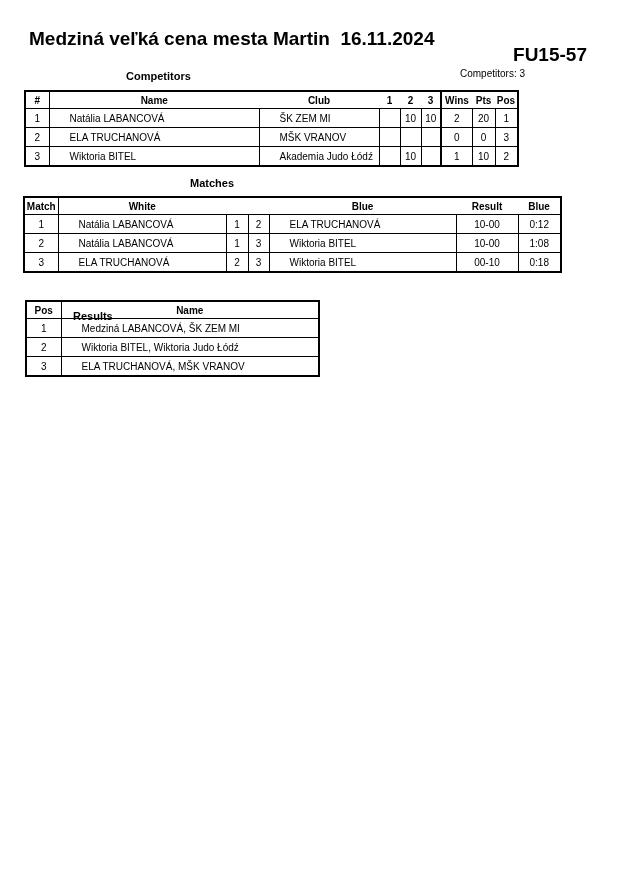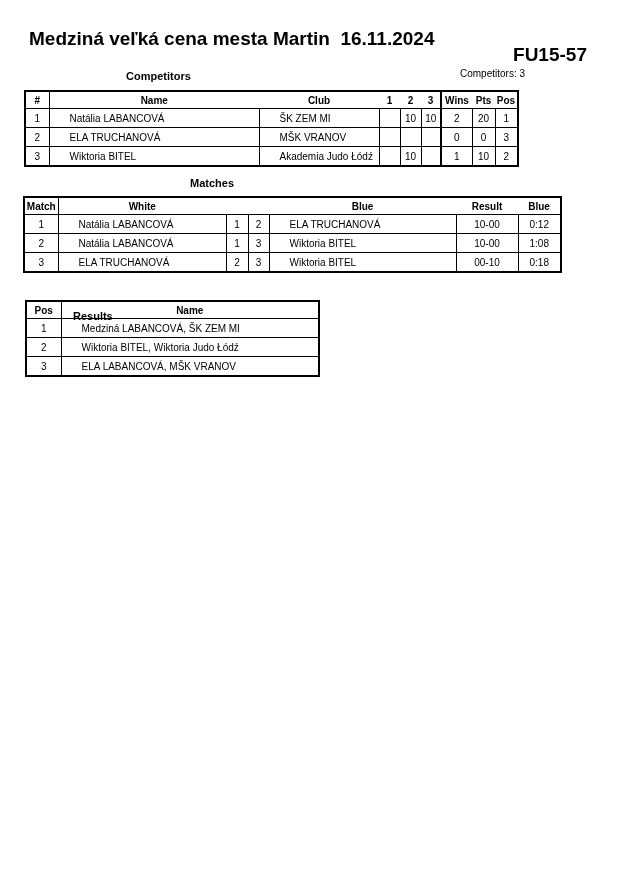--- a/index.html
+++ b/index.html
@@ -192,16 +192,16 @@
     <tr>
       <td class="c">1</td>
       <td class="l">Medziná LABANCOVÁ, ŠK ZEM MI</td>
     </tr>
     <tr>
       <td class="c">2</td>
       <td class="l">Wiktoria BITEL, Wiktoria Judo Łódź</td>
     </tr>
     <tr>
       <td class="c">3</td>
-      <td class="l">ELA LABANCOVÁ, MŠK VRANOV</td>
+      <td class="l">ELA TRUCHANOVÁ, MŠK VRANOV</td>
     </tr>
   </tbody>
 </table>
 
 </body></html>

